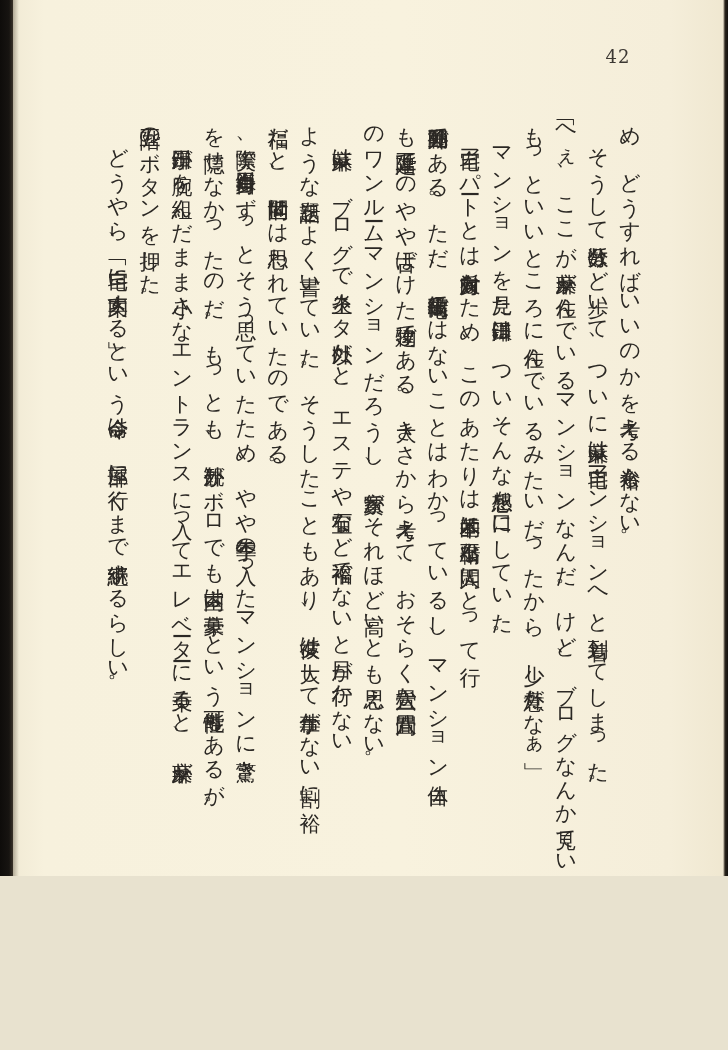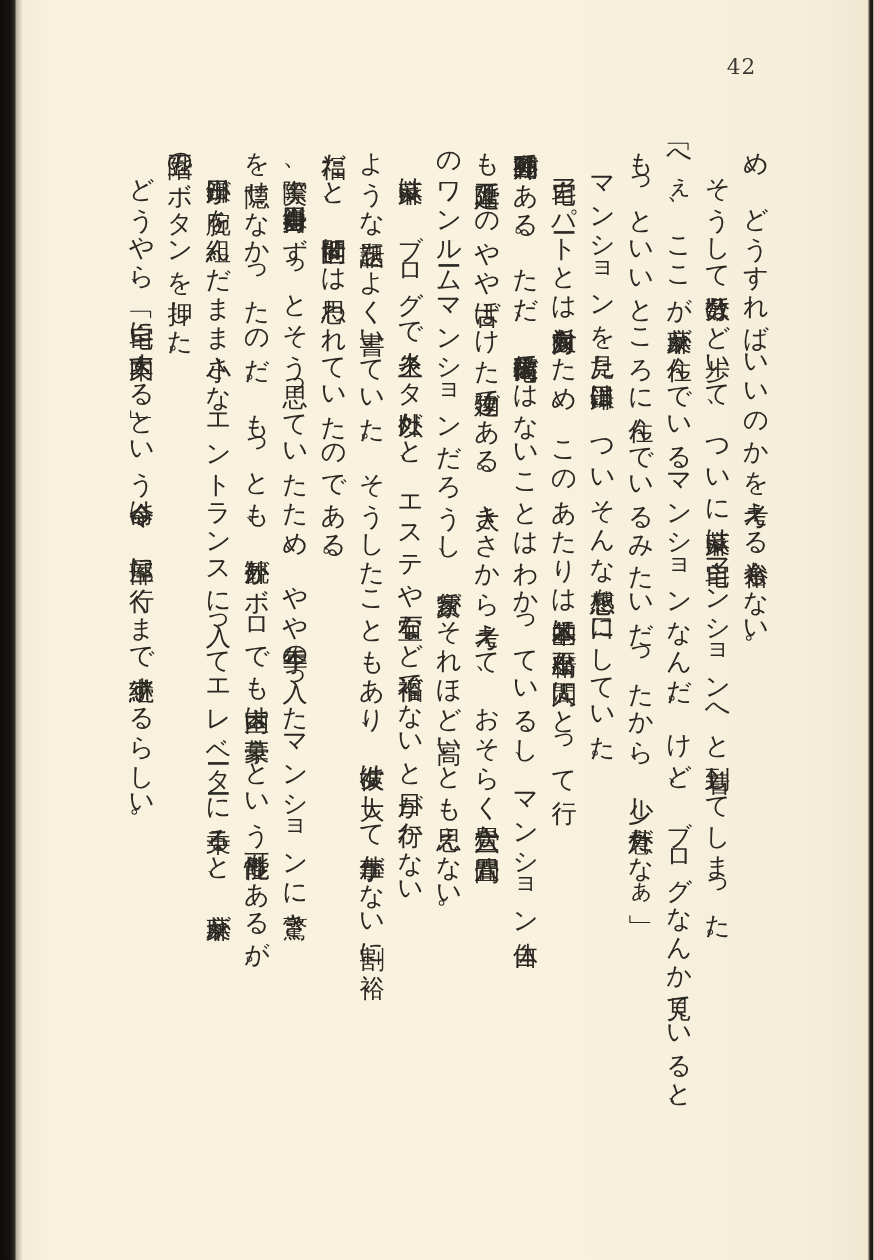--- a/index.html
+++ b/index.html
@@ -3,21 +3,21 @@
 <meta charset="utf-8">
 <style>
   html, body {
     margin: 0;
     padding: 0;
     background: #e8e2cf;
   }
   #page {
     position: relative;
     width: 728px;
-    height: 1050px;
+    height: 876px;
     background: linear-gradient(90deg, #efe8d2 0%, #f7f1dd 6%, #f8f2de 55%, #f5eeda 92%, #efe7d0 100%);
     overflow: hidden;
     font-family: "DejaVu Serif", "Liberation Serif", serif;
   }
   .scan-edge-left {
     position: absolute;
     left: 0; top: 0;
     width: 13px; height: 100%;
     background: linear-gradient(90deg, #0e0c0a 0%, #171411 70%, #3a332a 100%);
   }

